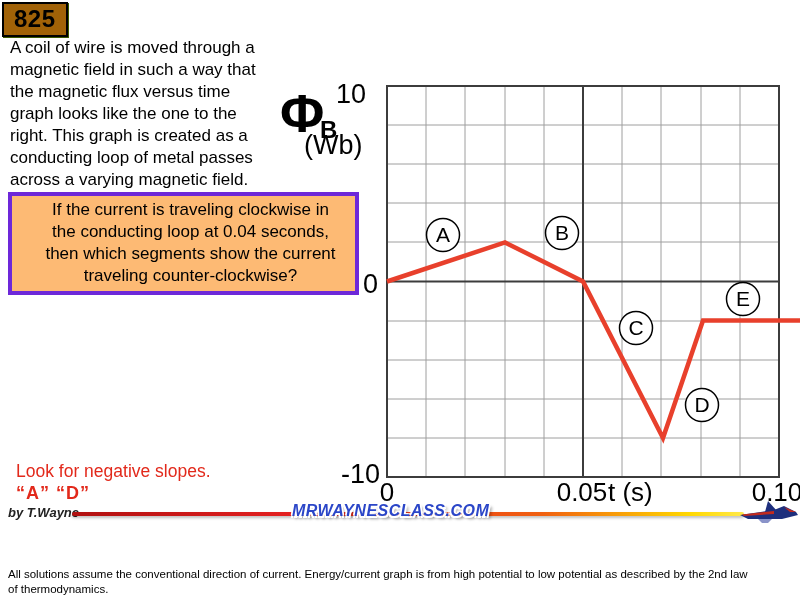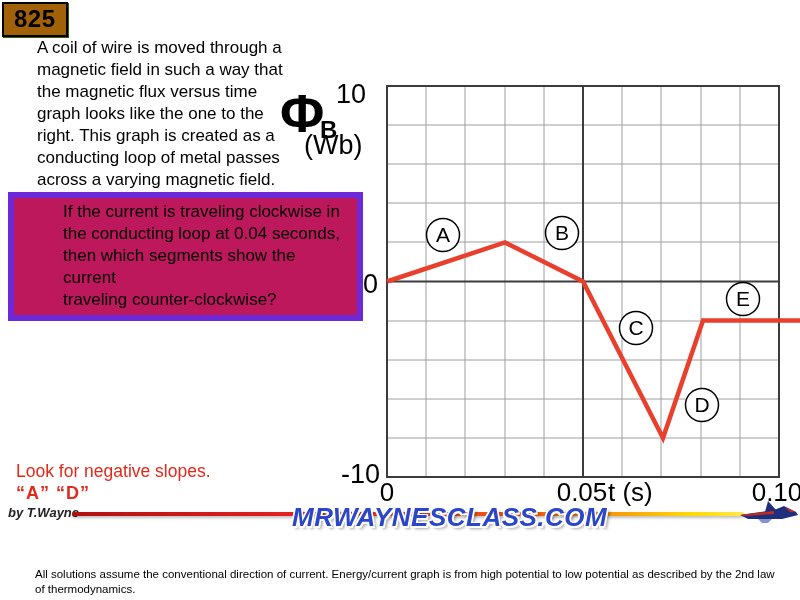--- a/index.html
+++ b/index.html
@@ -1,52 +1,53 @@
 <!DOCTYPE html>
 <html><head>
 <meta charset="utf-8">
 <style>
   html,body{margin:0;padding:0;background:#888;}
   #canvas{
     position:relative;width:800px;height:600px;background:#ffffff;overflow:hidden;
     font-family:"Liberation Sans","DejaVu Sans",sans-serif;color:#000;
   }
   .abs{position:absolute;}
-  .pre{white-space:pre-line;margin-left:27px;}
+  .pre{white-space:pre-line;}
 
   .numbox{
     left:2px;top:2px;background:#a16207;border:2px solid #000;
     font-size:24px;font-weight:bold;padding:1px 10px 2px 10px;
     box-shadow:1px 1px 0 #3a5a00;letter-spacing:0.5px;
   }
   .intro{
     left:10px;top:37px;width:300px;font-size:17px;line-height:22px;color:#000;
   }
   .qbox{
-    left:8px;top:192px;width:313px;background:#be185d;border:6px solid #6d28d9;
+    left:8px;top:192px;width:313px;background:#fdba74;border:4px solid #6d28d9;
     padding:3px 8px 4px 22px;
+    text-align:center;
   }
   .qtext{font-size:17px;line-height:22px;color:#000;}
   .expl{
     left:16px;top:304px;width:350px;font-size:17.5px;line-height:25px;color:#E2291B;
   }
   .hint{left:16px;top:461px;font-size:17.5px;color:#E2291B;}
   .answer{left:16px;top:483px;font-size:18px;font-weight:bold;color:#E2291B;letter-spacing:1px;}
 
   .graph{left:278px;top:70px;}
   .graph text{font-family:"Liberation Sans","DejaVu Sans",sans-serif;fill:#000;}
 
   .byline{left:8px;top:505px;font-size:13px;font-style:italic;font-weight:bold;color:#222;}
   .gradbar{
     left:72px;top:512px;width:672px;height:4px;border-radius:2px;
     background:linear-gradient(90deg,#b01010 0%,#e82222 35%,#f06010 70%,#ffd800 92%,#ffe94a 100%);
     box-shadow:0 2px 3px rgba(0,0,0,0.25);
   }
   .website{
-    left:292px;top:502px;font-size:26px;font-weight:bold;font-style:italic;
+    left:292px;top:502px;font-size:16px;font-weight:bold;font-style:italic;
     color:#2B46C8;letter-spacing:0.5px;
     text-shadow:-1.5px -1.5px 0 #fff,1.5px -1.5px 0 #fff,-1.5px 1.5px 0 #fff,1.5px 1.5px 0 #fff,3px 3px 3px rgba(0,0,0,0.35);
   }
   .plane{left:738px;top:498px;}
   .fineprint{left:8px;top:567px;width:790px;font-size:11.5px;line-height:14.5px;color:#000;}
 </style>
 </head>
 <body>
 
 <div id="canvas">

